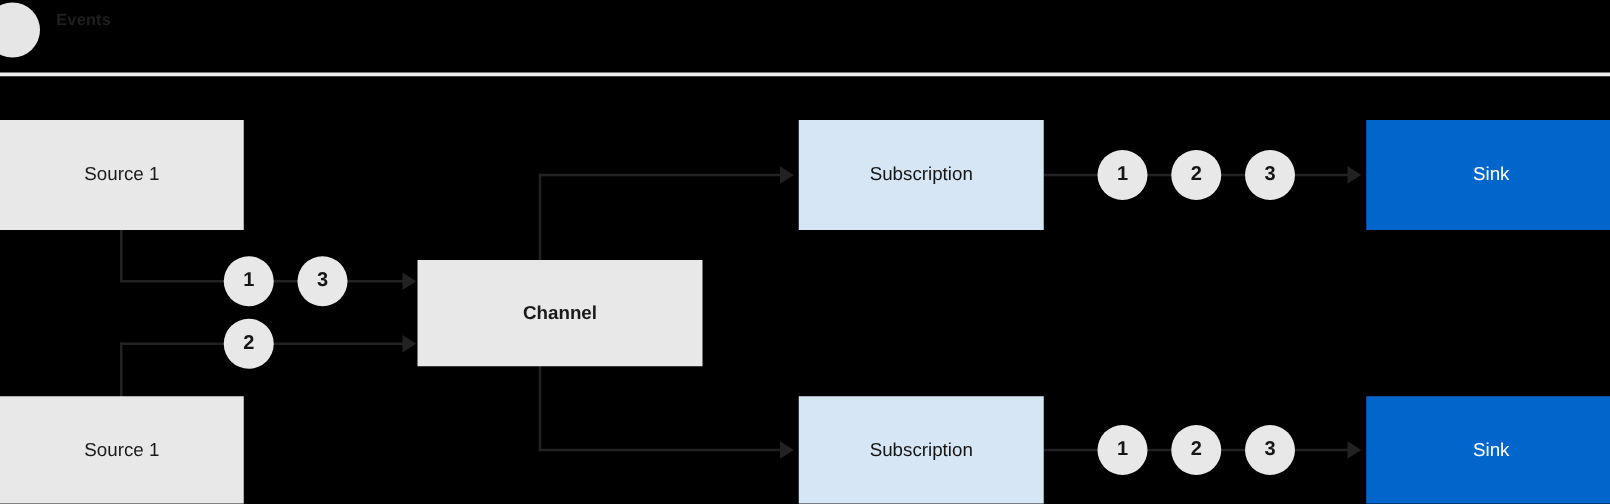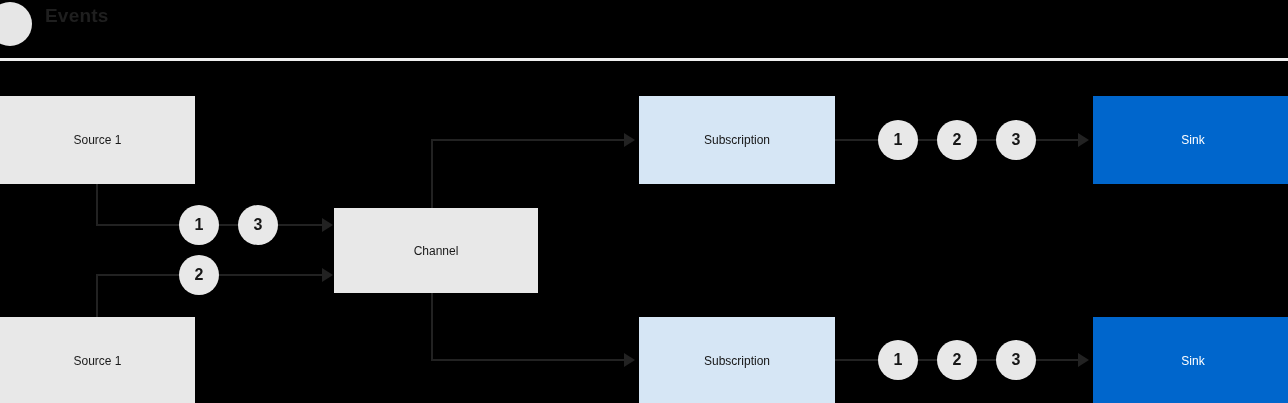--- a/index.html
+++ b/index.html
@@ -25,21 +25,21 @@
     top: 2px;
     width: 44px;
     height: 44px;
     border-radius: 50%;
     background: #E6E6E6;
   }
   .hdr-label {
     position: absolute;
     left: 45px;
     top: 4px;
-    font-size: 19px;
+    font-size: 13px;
     font-weight: bold;
     color: #1F1F1F;
     letter-spacing: .2px;
     line-height: 24px;
     text-align: center;
   }
   .divider {
     position: absolute;
     left: 0;
     top: 58px;
@@ -48,39 +48,39 @@
     background: #EFEFEF;
   }
 
   
   .box {
     position: absolute;
     box-sizing: border-box;
     display: flex;
     align-items: center;
     justify-content: center;
-    font-size: 12px;
+    font-size: 15px;
     line-height: 20px;
   }
   .box.gray {
     background: #E8E8E8;
     color: #1A1A1A;
   }
   .box.blue-light {
     background: #D6E6F5;
     color: #151515;
   }
   .box.blue-solid {
     background: #0066CC;
     color: #FFFFFF;
   }
 
   #box-source1 { left: 0px;    top: 96px;  width: 195px; height: 88px; }
   #box-source2 { left: 0px;    top: 317px; width: 195px; height: 88px; }
-  #box-channel { left: 334px;  top: 208px; width: 204px; height: 85px; }
+  #box-channel { left: 334px;  top: 208px; width: 228px; height: 85px; font-weight: bold; }
   #box-sub-top { left: 639px;  top: 96px;  width: 196px; height: 88px; }
   #box-sub-bot { left: 639px;  top: 317px; width: 196px; height: 88px; }
   #box-sink-top{ left: 1093px; top: 96px;  width: 200px; height: 88px; }
   #box-sink-bot{ left: 1093px; top: 317px; width: 200px; height: 88px; }
 
   
   .hline {
     position: absolute;
     height: 2px;
     background: #222222;

